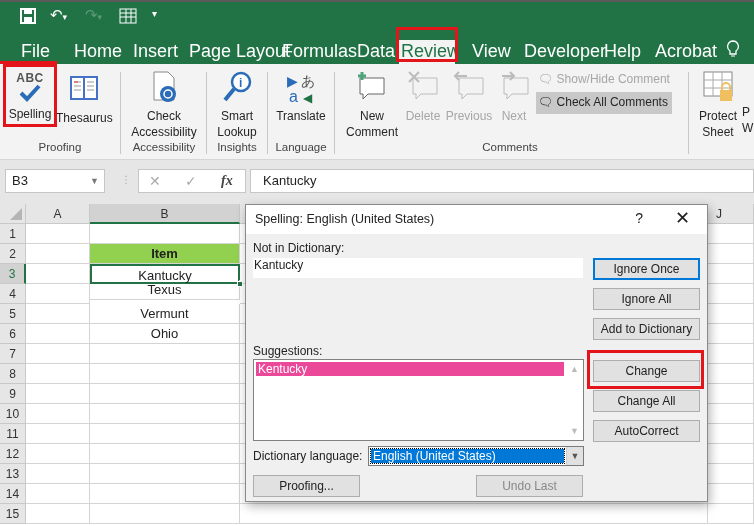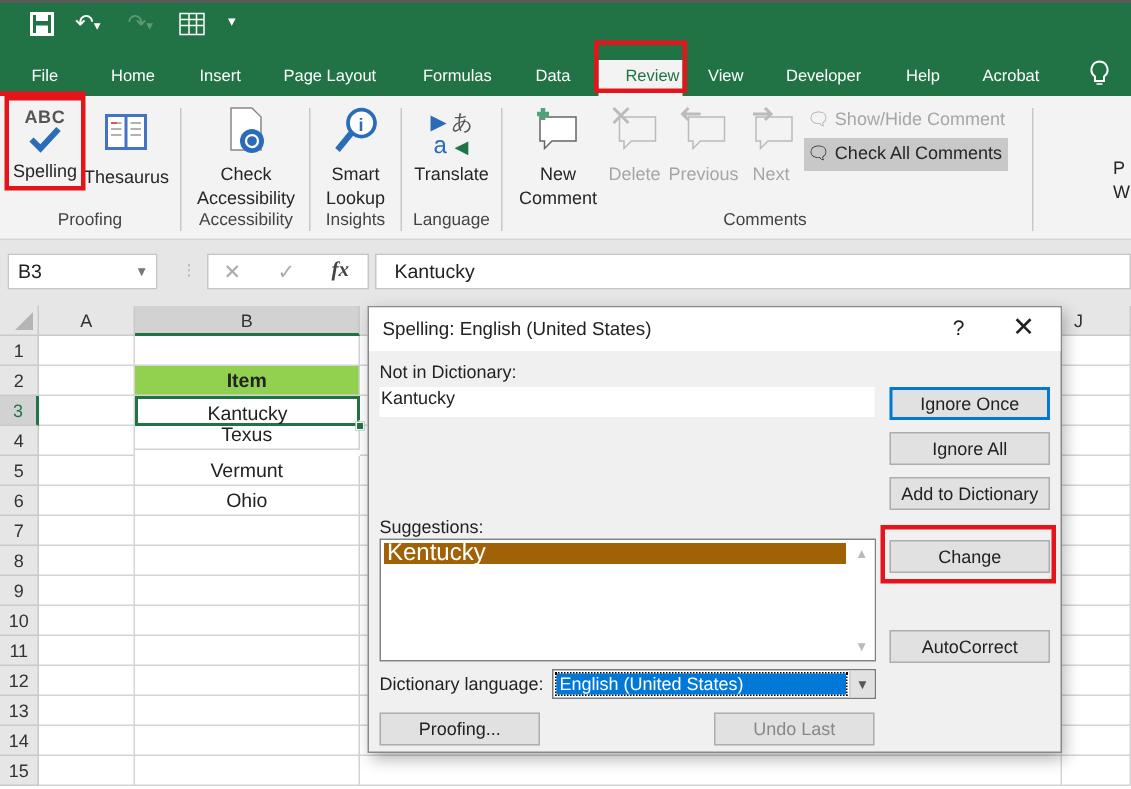--- a/index.html
+++ b/index.html
@@ -1,20 +1,20 @@
 <!DOCTYPE html>
 <html><head>
 <meta charset="utf-8">
 <style>
 *{box-sizing:border-box;margin:0;padding:0}
 body{width:754px;height:526px;overflow:hidden;font-family:"Liberation Sans",sans-serif;font-size:12px;background:#fff;position:relative;color:#222}
 .qat{position:absolute;left:0;top:0;width:754px;height:36px;background:#217346;border-top:2px solid #5a5a5a}
 .qat span{position:absolute;color:#fff;font-size:15px}
 .tabs{position:absolute;left:0;top:36px;width:754px;height:28px;background:#217346}
-.tab{position:absolute;top:4px;height:24px;line-height:22px;color:#fff;font-size:11px;padding:0 2px;cursor:pointer}
+.tab{position:absolute;top:4px;height:24px;line-height:22px;color:#fff;font-size:18px;padding:0 2px;cursor:pointer}
 .tab.active{background:#f3f3f3;color:#217346}
 .redbox{position:absolute;border:3px solid #e3151a;pointer-events:none}
 .ribbon{position:absolute;left:0;top:64px;width:754px;height:96px;background:#f3f3f3;border-bottom:1px solid #d6d6d6}
 .rbtn{position:absolute;text-align:center;font-size:12px;line-height:16px;color:#262626;cursor:pointer}
 .rbtn.dis{color:#a6a6a6}
 .glabel{position:absolute;top:77px;font-size:11.5px;color:#444;text-align:center}
 .gsep{position:absolute;top:8px;width:1px;height:82px;background:#c8c8c8}
 .fbar{position:absolute;left:0;top:160px;width:754px;height:44px;background:#e6e6e6}
 .namebox{position:absolute;left:5px;top:9px;width:100px;height:24px;background:#fff;border:1px solid #c6c6c6;padding-left:6px;line-height:22px;font-size:13px}
 .namebox .dd{position:absolute;right:5px;top:0;color:#777;font-size:9px}
@@ -28,21 +28,21 @@
 .dlg{position:absolute;left:245px;top:204px;width:463px;height:298px;background:#f0f0f0;border:1px solid #8a8a8a;box-shadow:2px 4px 10px rgba(0,0,0,0.3)}
 .dlg-title{position:absolute;left:0;top:0;width:461px;height:29px;background:#fff;padding-left:9px;line-height:28px;font-size:12.5px}
 .dlg-q{position:absolute;right:64px;top:5px;font-size:14px}
 .dlg-x{position:absolute;right:17px;top:2px;font-size:18px}
 .lbl{position:absolute;font-size:12px}
 .nidbox{position:absolute;left:7px;top:53px;width:330px;height:20px;background:#fff;padding-left:1px;font-size:12px;line-height:14px}
 .btn{position:absolute;left:347px;width:107px;height:22px;background:#e1e1e1;border:1px solid #adadad;text-align:center;line-height:20px;font-size:12px;cursor:pointer}
 .btn.def{border:2px solid #0078d7;line-height:18px}
 .btn.dis{color:#888}
 .sugbox{position:absolute;left:7px;top:154px;width:331px;height:82px;background:#fff;border:1px solid #828282}
-.sugitem{position:absolute;left:2px;top:2px;width:308px;height:14px;background:#a16207;color:#fff;font-size:16px;line-height:14px;padding-left:2px}
+.sugitem{position:absolute;left:2px;top:2px;width:308px;height:14px;background:#ec4899;color:#fff;font-size:12px;line-height:14px;padding-left:2px}
 .sugsb{position:absolute;right:0;top:0;width:17px;height:80px;background:#fff}
 .sugsb span{position:absolute;left:4px;color:#bbb;font-size:9px}
 .langsel{position:absolute;left:122px;top:241px;width:216px;height:20px;background:#fff;border:1px solid #7a7a7a}
 .langsel .val{position:absolute;left:2px;top:2px;width:193px;height:14px;background:#0078d7;color:#fff;font-size:12px;line-height:14px;padding-left:2px;outline:1px dotted #000}
 .langsel .dd{position:absolute;right:0;top:0;width:17px;height:18px;background:#e1e1e1;border-left:1px solid #ccc;text-align:center;font-size:9px;line-height:18px;color:#555}
 </style>
 </head>
 <body>
 
 <div class="qat">
@@ -189,20 +189,35 @@
     <span style="font-size:12px">🗨</span>
     <span>Show/Hide Comment</span>
   </div>
   <div class="rbtn" style="left:536px;top:28px;width:136px;height:22px;text-align:left;background:#c8c8c8;padding:2px 0 0 2px">
     <span>🗨</span>
     <span>Check All Comments</span>
   </div>
   <div class="glabel" style="left:470px;width:80px">Comments</div>
   <div class="gsep" style="left:688px"></div>
 
+  <div class="rbtn" style="left:694px;top:4px;width:48px;height:72px">
+    <svg width="32" height="34" viewBox="0 0 32 34" style="margin-top:2px">
+        <rect x="2" y="2" width="28" height="24" fill="#fff" stroke="#888"></rect>
+        <g stroke="#aaa">
+          <line x1="2" y1="10" x2="30" y2="10"></line>
+          <line x1="2" y1="18" x2="30" y2="18"></line>
+          <line x1="11" y1="2" x2="11" y2="26"></line>
+          <line x1="20" y1="2" x2="20" y2="26"></line>
+        </g>
+        <rect x="18" y="20" width="12" height="11" fill="#f0c060"></rect>
+        <path d="M20 20v-3a4 4 0 0 1 8 0v3" fill="none" stroke="#f0c060" stroke-width="2"></path>
+      </svg>
+    <div>Protect</div>
+    <div>Sheet</div>
+  </div>
   <div class="rbtn" style="left:742px;top:40px;width:14px;height:36px;overflow:hidden;text-align:left">
     <div>P</div>
     <div>W</div>
   </div>
 </div>
 <div class="redbox" style="left:3px;top:64px;width:54px;height:63px"></div>
 
 <div class="fbar">
   <div class="namebox">
     <span>B3</span>
@@ -327,17 +342,18 @@
   <div class="lbl" style="left:7px;top:244px">Dictionary language:</div>
   <div class="langsel">
     <div class="val">English (United States)</div>
     <div class="dd">▼</div>
   </div>
 
   <div class="btn def" style="top:53px">Ignore Once</div>
   <div class="btn" style="top:83px">Ignore All</div>
   <div class="btn" style="top:113px">Add to Dictionary</div>
   <div class="btn" style="top:155px">Change</div>
+  <div class="btn" style="top:185px">Change All</div>
   <div class="btn" style="top:215px">AutoCorrect</div>
   <div class="btn" style="left:7px;top:270px">Proofing...</div>
   <div class="btn dis" style="left:230px;top:270px">Undo Last</div>
 </div>
 <div class="redbox" style="left:587px;top:350px;width:117px;height:39px"></div>
 
 </body></html>

